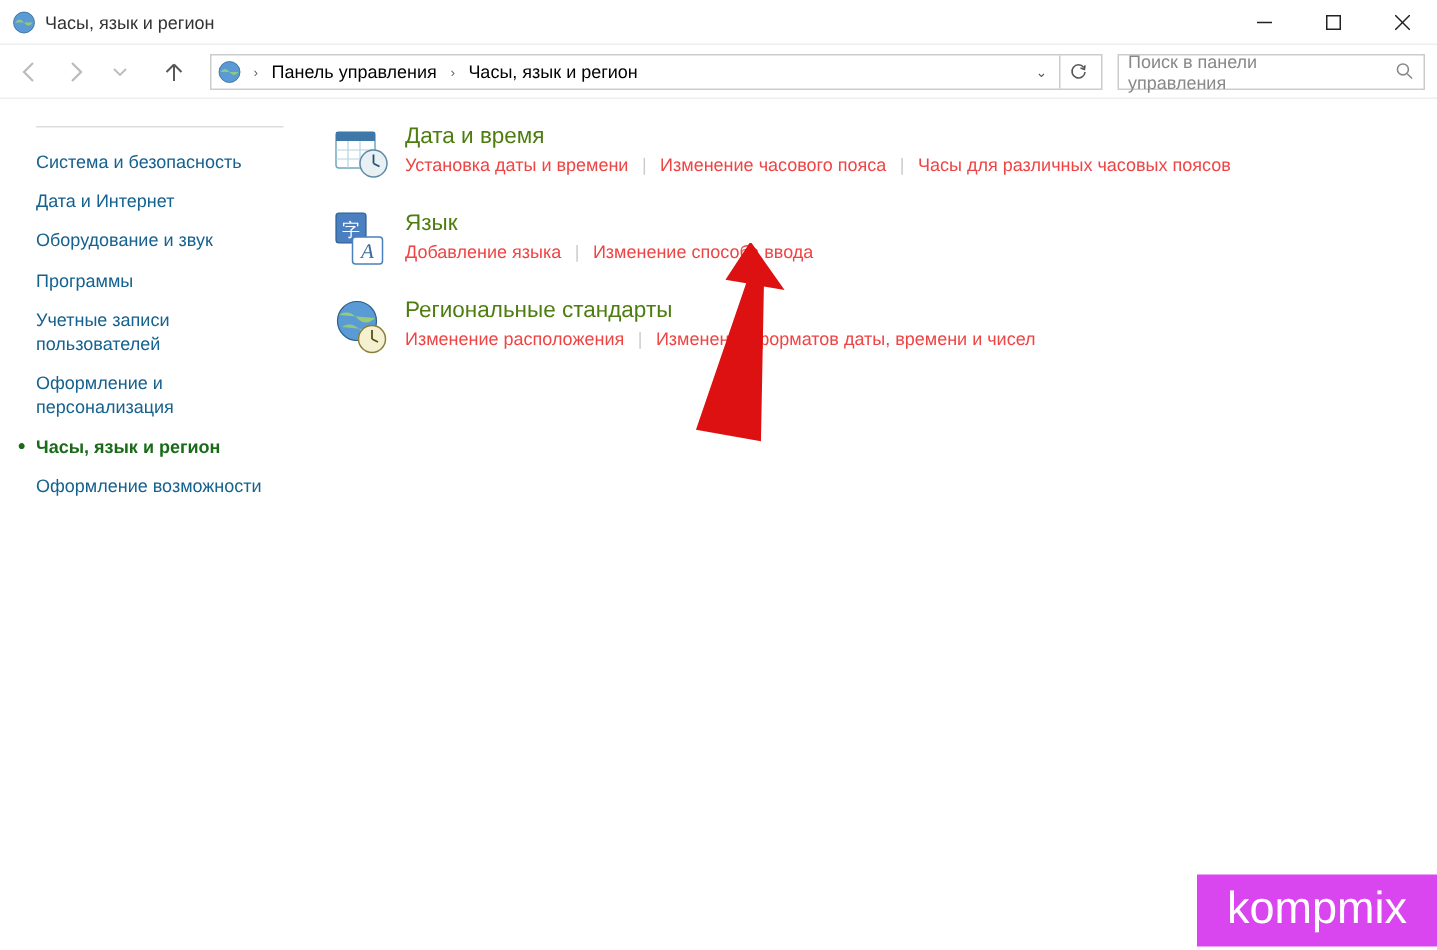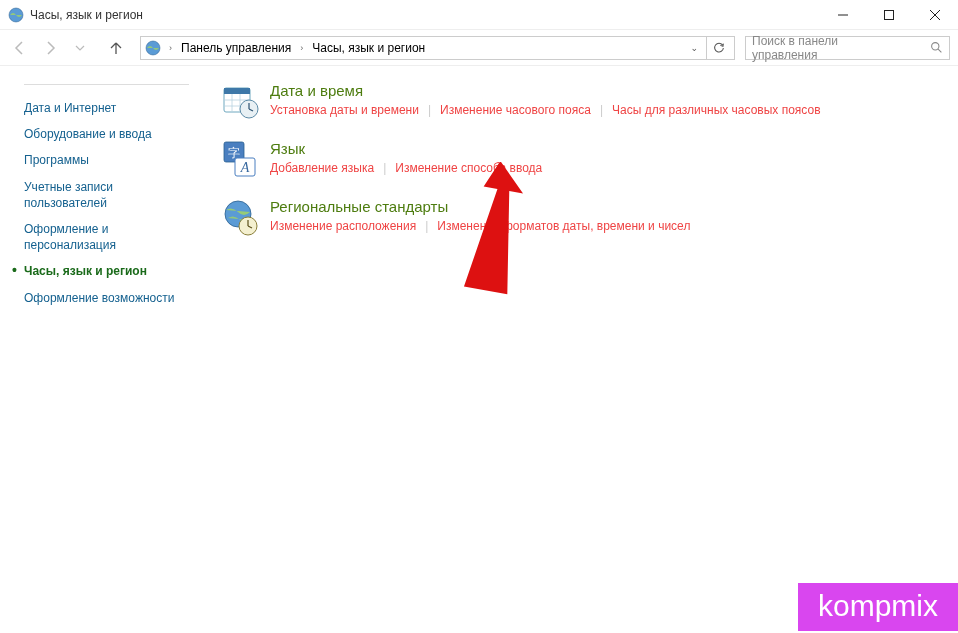--- a/index.html
+++ b/index.html
@@ -242,22 +242,23 @@
     <svg width="13" height="13" viewBox="0 0 16 16">
       <circle cx="6.5" cy="6.5" r="4.5" fill="none" stroke="#888" stroke-width="1.3"></circle>
       <line x1="10" y1="10" x2="14" y2="14" stroke="#888" stroke-width="1.3"></line>
     </svg>
   </div>
 </div>
 
 <div class="body">
   <div class="sidebar">
     <hr class="sidebar-divider">
+    <div class="sidebar-item">Система и безопасность</div>
     <div class="sidebar-item">Дата и Интернет</div>
-    <div class="sidebar-item">Оборудование и ввода</div>
+    <div class="sidebar-item">Оборудование и звук</div>
     <div class="sidebar-item">Программы</div>
     <div class="sidebar-item">Учетные записи пользователей</div>
     <div class="sidebar-item">Оформление и персонализация</div>
     <div class="sidebar-item active">Часы, язык и регион</div>
     <div class="sidebar-item">Оформление возможности</div>
   </div>
 
   <div class="content">
 
     <div class="category">

